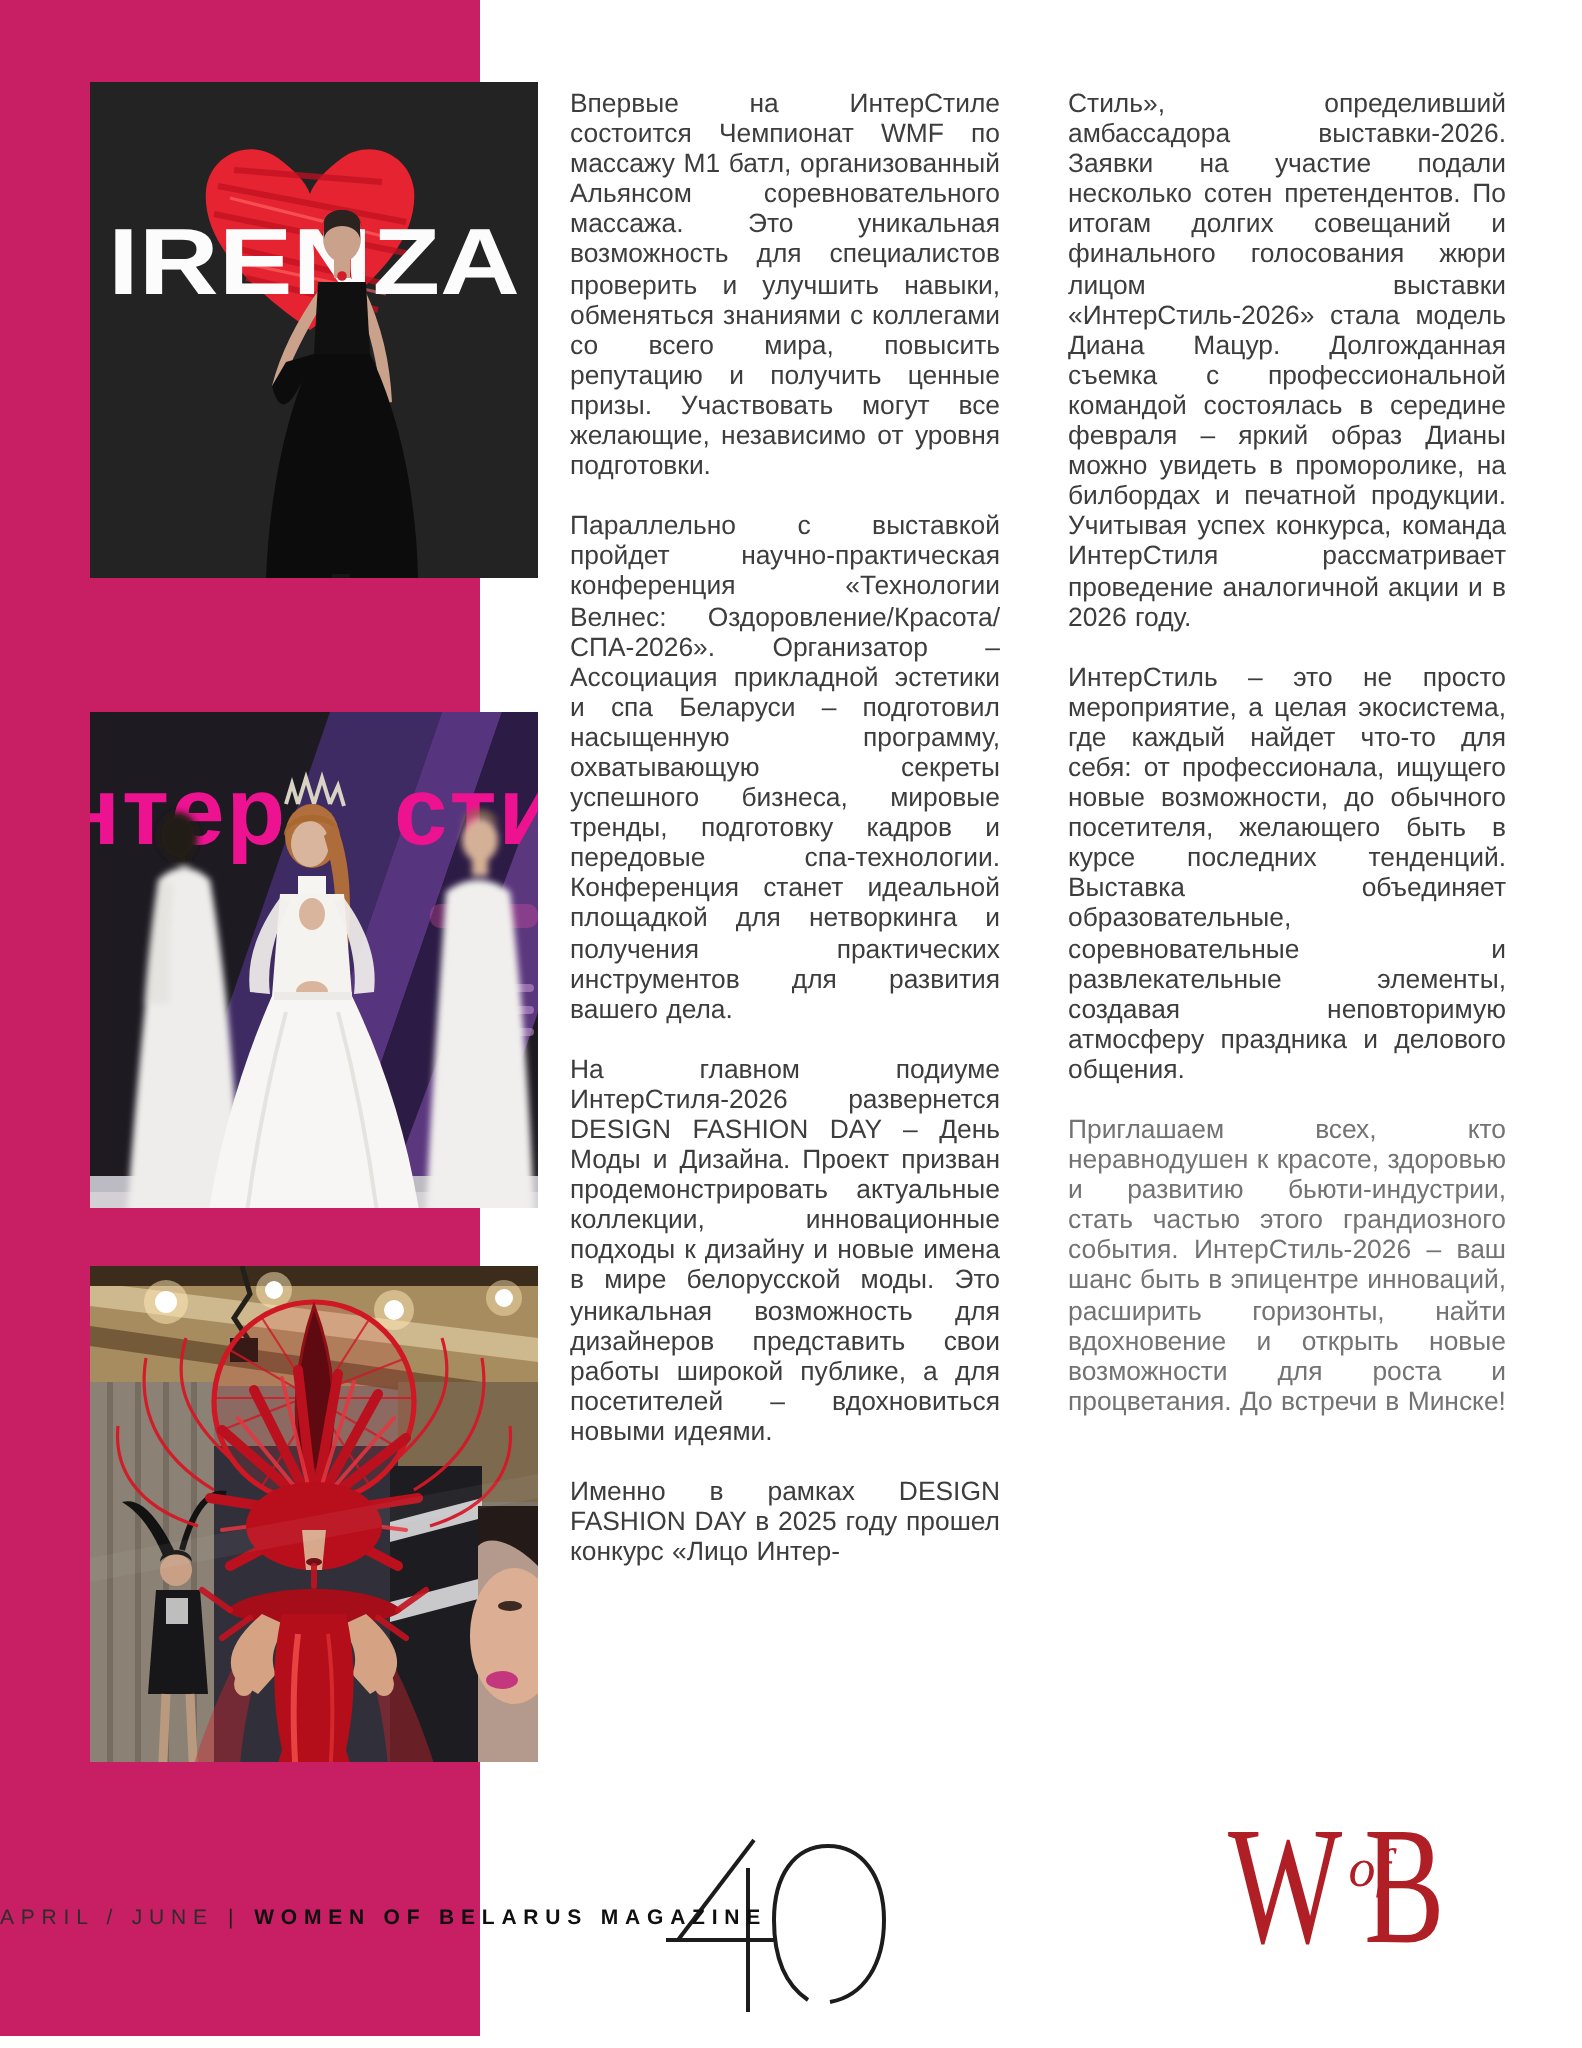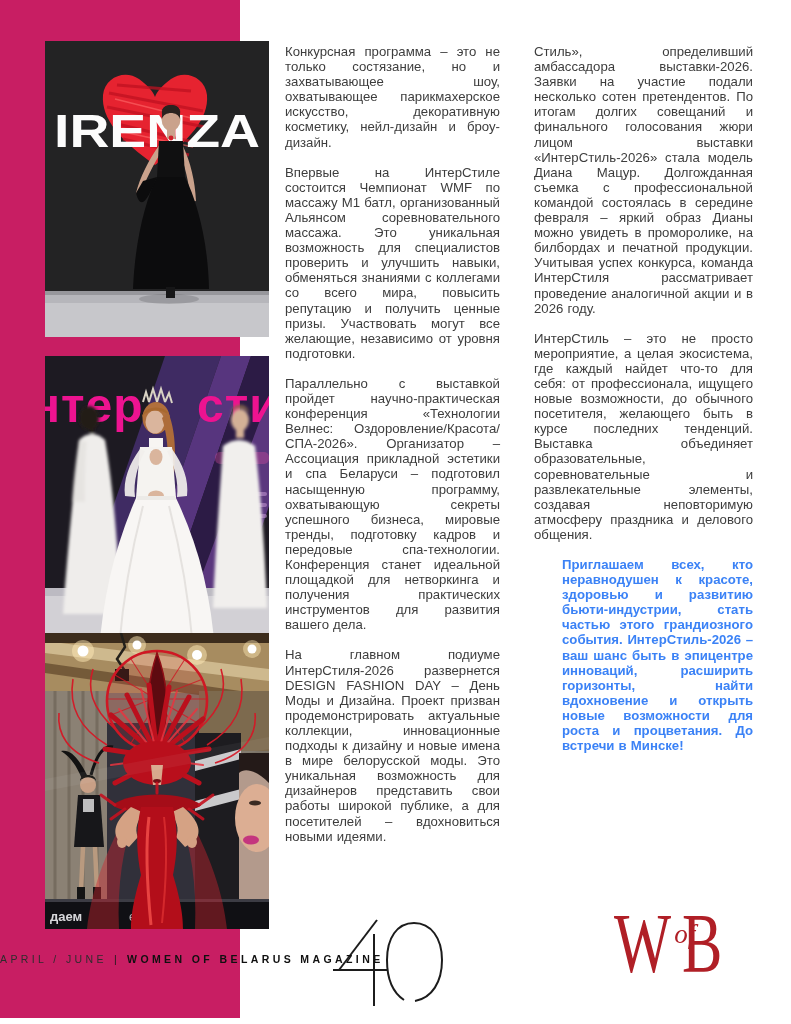--- a/index.html
+++ b/index.html
@@ -1,29 +1,29 @@
 <!DOCTYPE html>
 <html lang="ru" style="--accent-pink: #c81e63; --logo-red: #b01f26; --heart-red: #e62330; --interstyle-pink: #ed1390;"><head>
 <meta charset="utf-8">
 <style>
   html,body{margin:0;padding:0;background:#ffffff;}
   .page{position:relative;width:791px;height:1024px;background:#ffffff;overflow:hidden;
         font-family:"Liberation Sans",sans-serif;}
   .pink-stripe{position:absolute;left:0;top:0;width:240px;height:1018px;background:var(--accent-pink,#c81e63);}
-  .photo{position:absolute;left:45px;width:224px;height:296px;overflow:hidden;}
+  .photo{position:absolute;left:45px;width:224px;height:248px;overflow:hidden;}
   .photo svg{display:block;width:224px;height:296px;}
   .photo-1{top:41px;}
   .photo-2{top:356px;}
   .photo-3{top:633px;}
   .col{position:absolute;top:44px;}
   .col-1{left:285px;width:215px;}
   .col-2{left:534px;width:219px;}
   .col p{margin:0 0 15px 0;font-size:13.2px;line-height:15.1px;color:#3d3d3d;
          text-align:justify;hyphens:auto;-webkit-hyphens:auto;word-spacing:.5px;}
-  .col p.lead-bold{font-weight:700;color:#3b82f6;margin-left:28px;}
+  .col p.lead-bold{font-weight:400;color:#737373;}
   .page-number-svg{position:absolute;left:330px;top:914px;width:118px;height:98px;}
   .footer-line{position:absolute;left:0;top:953px;width:687px;text-align:left;
                font-size:10.5px;letter-spacing:3.4px;color:#2d2d2d;white-space:nowrap;}
   .footer-line .sep{margin:0 7px;color:#1c1c1c;}
   .footer-line .mag{font-weight:700;color:#101010;}
   .logo{position:absolute;left:614px;top:910px;display:flex;align-items:flex-start;
         color:var(--logo-red,#b01f26);font-family:"Liberation Serif",serif;}
   .logo-w{font-size:84px;line-height:68px;transform:scaleX(.72);transform-origin:left top;letter-spacing:-2px;}
   .logo-of{font-size:27px;font-style:italic;line-height:30px;margin:9px 0 0 -17px;}
   .logo-b{font-size:84px;line-height:68px;transform:scaleX(.72);transform-origin:left top;margin-left:-13px;}
@@ -204,24 +204,24 @@
         <path d="M104 184 C 100 216, 102 252, 106 292" stroke="#ff5a52" stroke-width="3" fill="none" opacity=".7"></path>
         <path d="M119 184 C 123 216, 121 252, 117 290" stroke="#e93b38" stroke-width="2" fill="none" opacity=".6"></path>
         <ellipse cx="77" cy="209" rx="5" ry="6" fill="#d5a284"></ellipse>
         <ellipse cx="147" cy="209" rx="5" ry="6" fill="#d5a284"></ellipse>
       </g>
       <path d="M0 146 L224 104 L224 116 L0 158 Z" fill="#ffffff" opacity=".05"></path>
     </svg>
   </figure>
 
   <div class="col col-1">
-    <p>Конкурсная программа – это не только состязание, но и захватывающее шоу, охватывающее парикмахерское искусство, декоративную косметику, нейл-дизайн и броу-дизайн.</p>
     <p>Впервые на ИнтерСтиле состоится Чемпионат WMF по массажу М1 батл, организованный Альянсом соревновательного массажа. Это уникальная возможность для специалистов проверить и улучшить навыки, обменяться знаниями с коллегами со всего мира, повысить репутацию и получить ценные призы. Участвовать могут все желающие, независимо от уровня подготовки.</p>
     <p>Параллельно с выставкой пройдет научно-практическая конференция «Технологии Велнес: Оздоровление/Красота/СПА-2026». Организатор – Ассоциация прикладной эстетики и спа Беларуси – подготовил насыщенную программу, охватывающую секреты успешного бизнеса, мировые тренды, подготовку кадров и передовые спа-технологии. Конференция станет идеальной площадкой для нетворкинга и получения практических инструментов для развития вашего дела.</p>
     <p>На главном подиуме ИнтерСтиля-2026 развернется DESIGN FASHION DAY – День Моды и Дизайна. Проект призван продемонстрировать актуальные коллекции, инновационные подходы к дизайну и новые имена в мире белорусской моды. Это уникальная возможность для дизайнеров представить свои работы широкой публике, а для посетителей – вдохновиться новыми идеями.</p>
+    <p>Именно в рамках DESIGN FASHION DAY в 2025 году прошел конкурс «Лицо Интер-</p>
   </div>
   <div class="col col-2">
     <p>Стиль», определивший амбассадора выставки-2026. Заявки на участие подали несколько сотен претендентов. По итогам долгих совещаний и финального голосования жюри лицом выставки «ИнтерСтиль-2026» стала модель Диана Мацур. Долгожданная съемка с профессиональной командой состоялась в середине февраля – яркий образ Дианы можно увидеть в проморолике, на билбордах и печатной продукции. Учитывая успех конкурса, команда ИнтерСтиля рассматривает проведение аналогичной акции и в 2026 году.</p>
     <p>ИнтерСтиль – это не просто мероприятие, а целая экосистема, где каждый найдет что-то для себя: от профессионала, ищущего новые возможности, до обычного посетителя, желающего быть в курсе последних тенденций. Выставка объединяет образовательные, соревновательные и развлекательные элементы, создавая неповторимую атмосферу праздника и делового общения.</p>
     <p class="lead-bold">Приглашаем всех, кто неравнодушен к красоте, здоровью и развитию бьюти-индустрии, стать частью этого грандиозного события. ИнтерСтиль-2026 – ваш шанс быть в эпицентре инноваций, расширить горизонты, найти вдохновение и открыть новые возможности для роста и процветания. До встречи в Минске!</p>
   </div>
 
   <svg class="page-number-svg" viewBox="0 0 118 98" xmlns="http://www.w3.org/2000/svg" aria-label="40">
     <g stroke="#1c1c1c" stroke-width="2" fill="none">
       <path d="M47 6 L9 56"></path>

